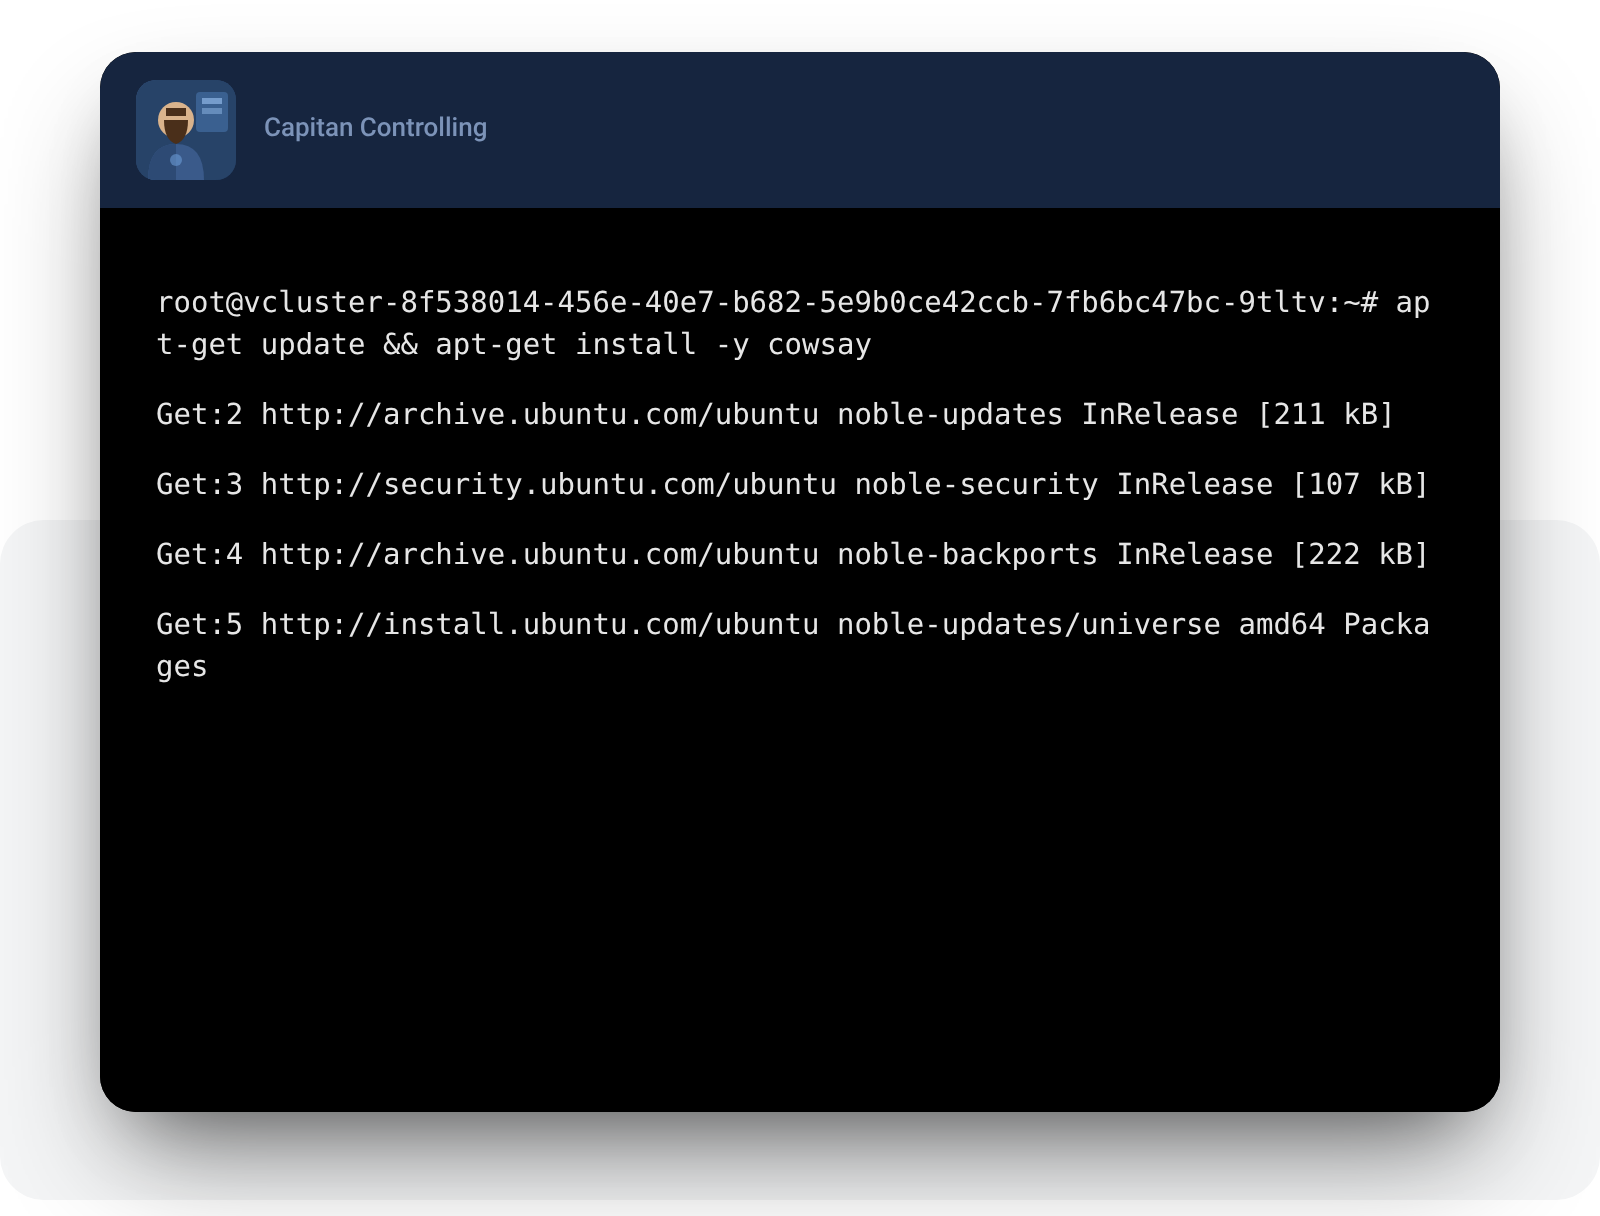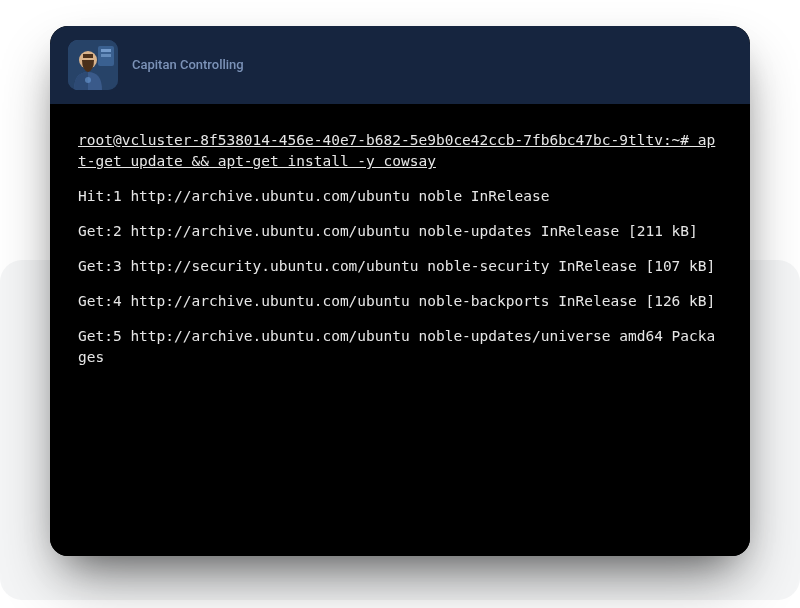--- a/index.html
+++ b/index.html
@@ -70,21 +70,21 @@
     font-size: 14.5px;
     line-height: 1.45;
     color: #e6e6e6;
     overflow: hidden;
   }
   .out-line {
     margin-bottom: 14px;
     white-space: pre-wrap;
     word-break: break-all;
   }
-  .out-line:first-child { margin-top: 2px; text-decoration: underline; }
+  .out-line:first-child { margin-top: 14px; }
 </style>
 </head>
 <body>
 
 <div class="bg-card"></div>
 
 <div class="terminal-window">
   <div class="titlebar">
     <div class="avatar">
       <svg viewBox="0 0 50 50">
@@ -99,19 +99,18 @@
         <path d="M6 50 q0 -18 14 -18 l0 18 z" fill="#2d4a74"></path>
         <circle cx="20" cy="40" r="3" fill="#6a9bd6" opacity="0.6"></circle>
       </svg>
     </div>
     <div class="title-text">
       <div class="subtitle">Capitan Controlling</div>
     </div>
   </div>
   <div class="terminal-body">
     <div class="out-line">root@vcluster-8f538014-456e-40e7-b682-5e9b0ce42ccb-7fb6bc47bc-9tltv:~# apt-get update &amp;&amp; apt-get install -y cowsay</div>
-    <div class="out-line">Hit:1 http://archive.ubuntu.com/ubuntu noble InRelease</div>
     <div class="out-line">Get:2 http://archive.ubuntu.com/ubuntu noble-updates InRelease [211 kB]</div>
     <div class="out-line">Get:3 http://security.ubuntu.com/ubuntu noble-security InRelease [107 kB]</div>
-    <div class="out-line">Get:4 http://archive.ubuntu.com/ubuntu noble-backports InRelease [126 kB]</div>
-    <div class="out-line">Get:5 http://archive.ubuntu.com/ubuntu noble-updates/universe amd64 Packages</div>
+    <div class="out-line">Get:4 http://archive.ubuntu.com/ubuntu noble-backports InRelease [222 kB]</div>
+    <div class="out-line">Get:5 http://install.ubuntu.com/ubuntu noble-updates/universe amd64 Packages</div>
   </div>
 </div>
 
 </body></html>

